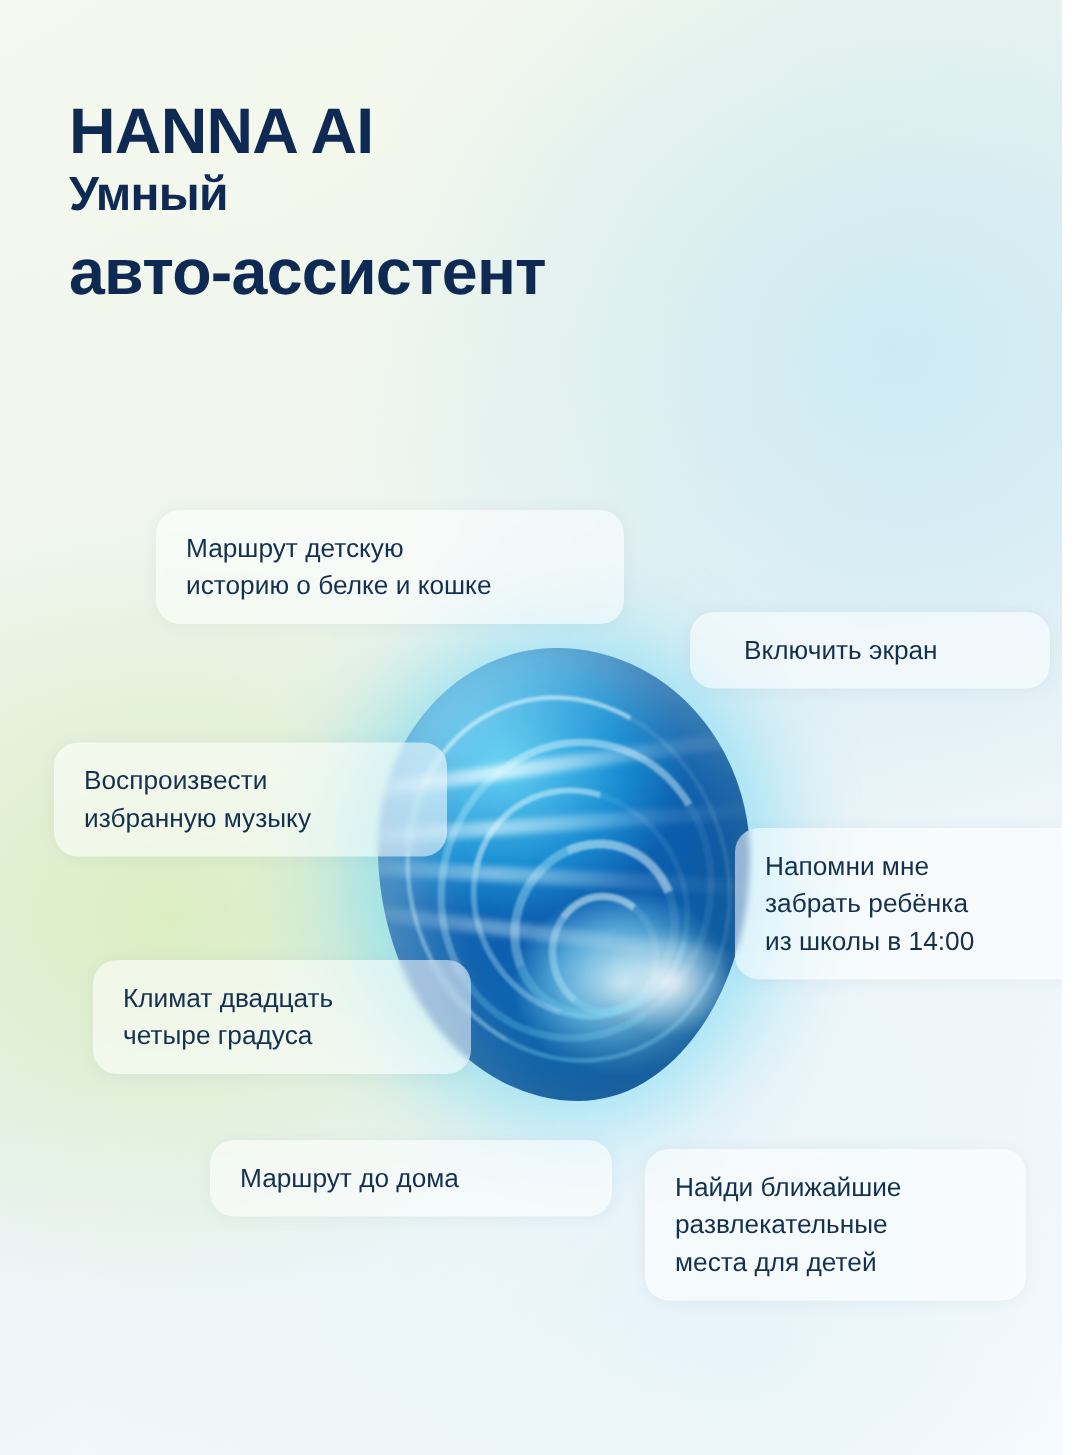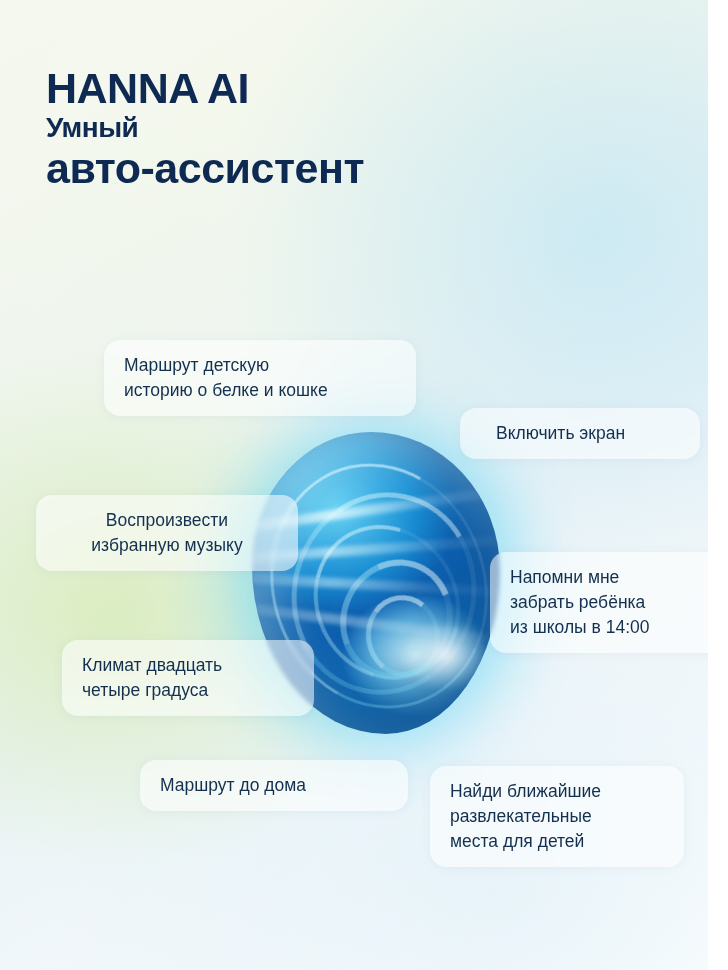--- a/index.html
+++ b/index.html
@@ -44,22 +44,22 @@
     z-index: 6;
   }
   .title-line {
     color: #0f2a52;
     font-weight: 700;
     line-height: 1.04;
     letter-spacing: -0.5px;
     white-space: nowrap;
   }
   .title-brand { font-size: 43px; }
-  .title-sub1  { font-size: 28px; margin-top: 2px; }
-  .title-sub2  { font-size: 43px; margin-top: 4px; }
+  .title-sub1  { font-size: 32px; margin-top: 2px; }
+  .title-sub2  { font-size: 43px; margin-top: 14px; }
 
   
   .orb-wrap {
     position: absolute;
     left: 252px;
     top: 432px;
     width: 248px;
     height: 302px;
     z-index: 2;
   }
@@ -130,21 +130,21 @@
     color: #14304f;
     font-size: 17.5px;
     line-height: 1.42;
     padding: 13px 20px;
     box-shadow: 0 1px 10px rgba(120,150,170,0.10);
     backdrop-filter: blur(2px);
     white-space: pre-line;
   }
   .chip.c-story    { left: 104px; top: 340px;  width: 272px; }
   .chip.c-screen   { left: 460px; top: 408px;  width: 184px; padding-left: 36px; }
-  .chip.c-music    { left: 36px;  top: 495px;  width: 222px; text-align: center; }
+  .chip.c-music    { left: 36px;  top: 495px;  width: 222px; }
   .chip.c-remind   { left: 490px; top: 552px;  width: 194px; }
   .chip.c-climate  { left: 62px;  top: 640px;  width: 212px; }
   .chip.c-route    { left: 140px; top: 760px;  width: 228px; }
   .chip.c-places   { left: 430px; top: 735px;  width: 214px; margin-top: 31px; }
 </style>
 </head>
 <body>
 
 <div id="poster">
 

